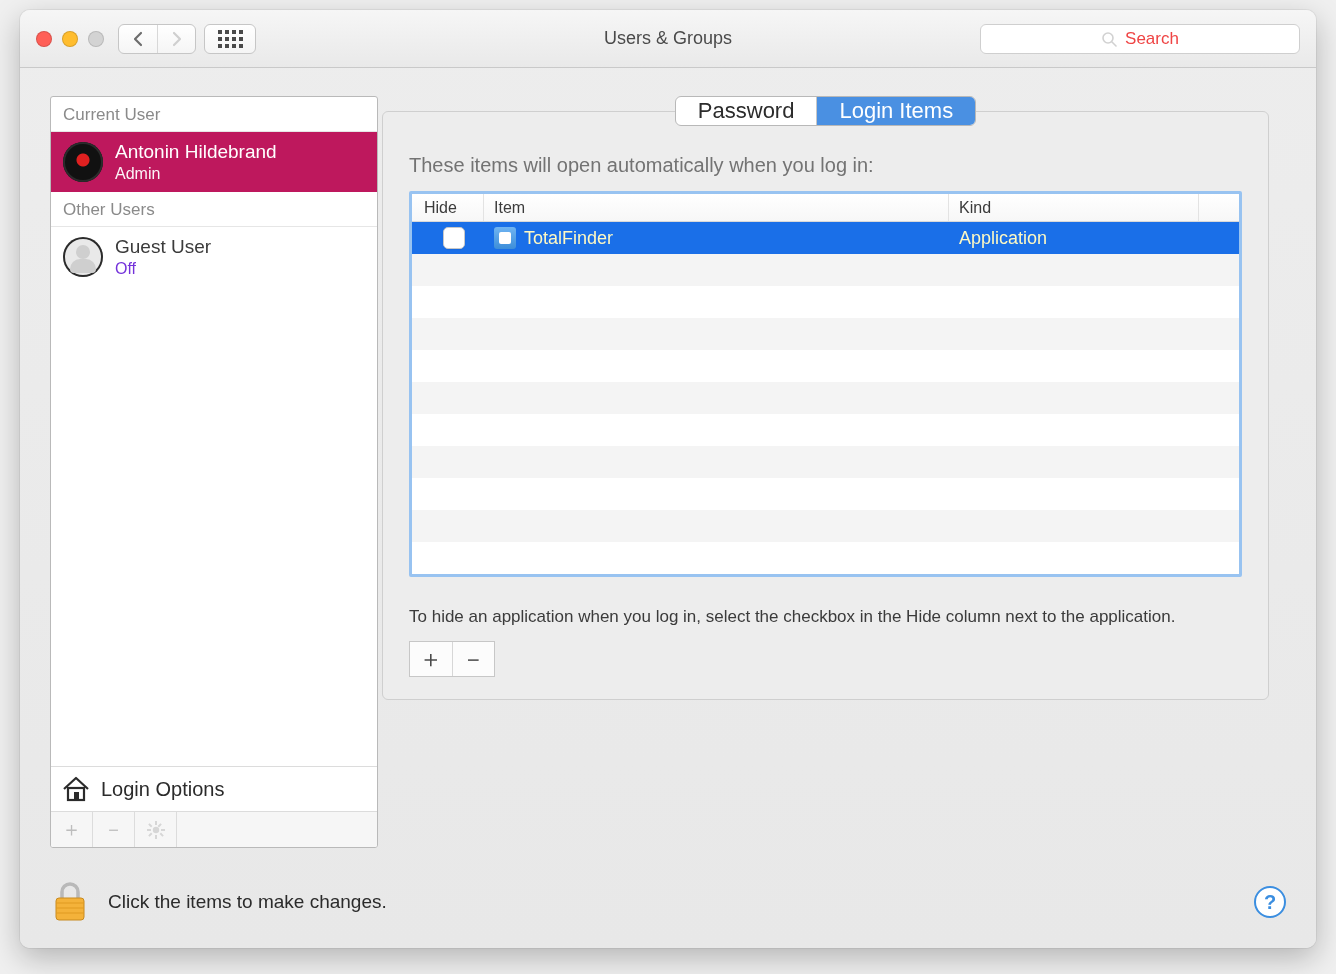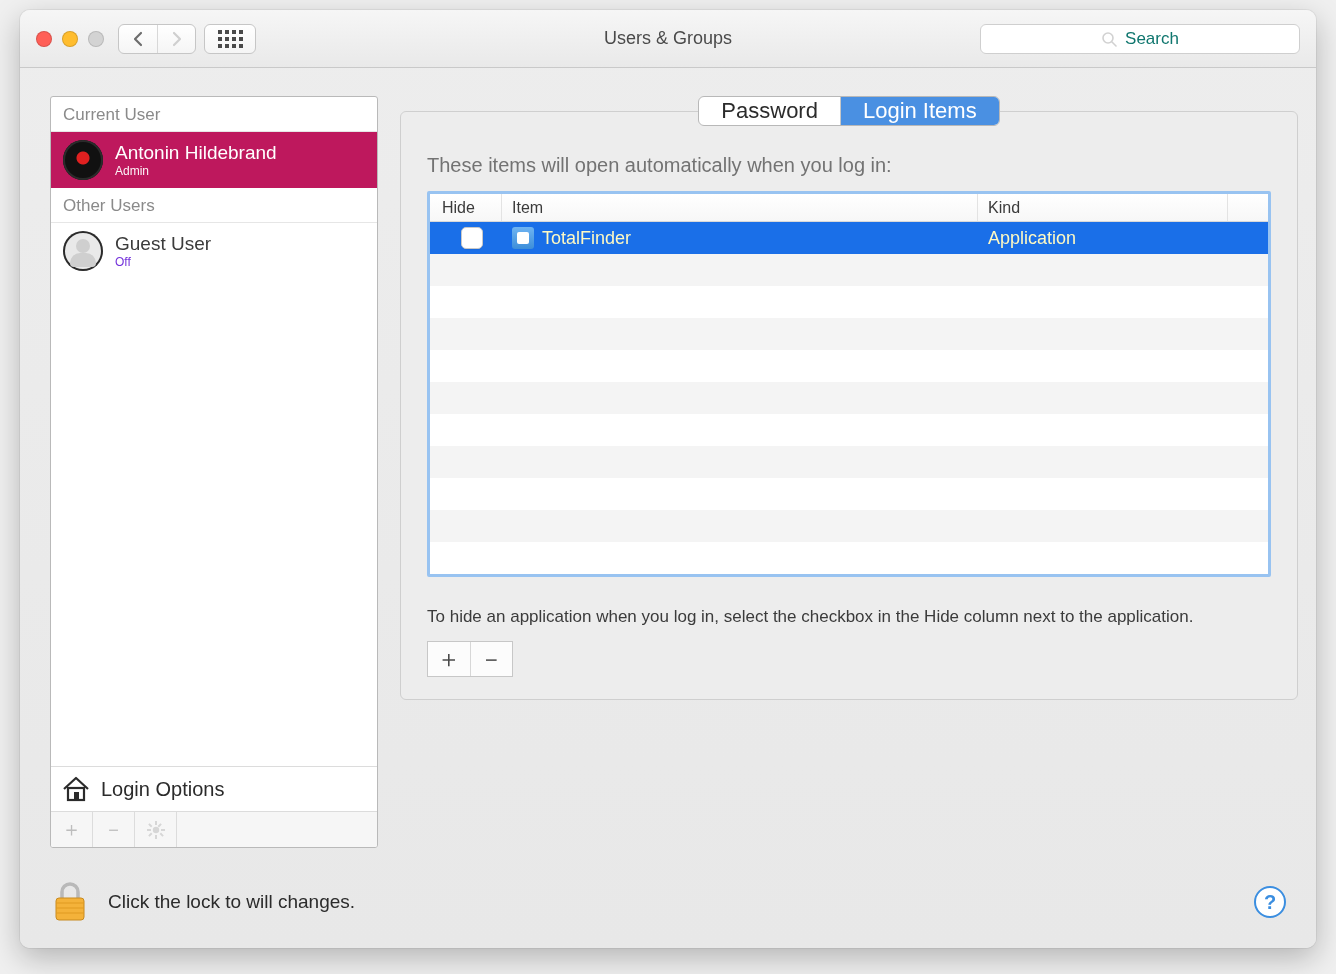--- a/index.html
+++ b/index.html
@@ -76,31 +76,31 @@
     margin-left: auto;
     width: 320px;
     height: 30px;
     background: #ffffff;
     border: 1px solid #cfcfcf;
     border-radius: 6px;
     display: flex;
     align-items: center;
     justify-content: center;
     gap: 8px;
-    color: #0f766e;
+    color: #ef4444;
     font-size: 17px;
   }
   .search-wrap svg { opacity: 0.45; }
 
   
   .body {
     flex: 1;
     display: flex;
-    padding: 28px 18px 18px 30px;
-    gap: 22px;
+    padding: 28px 47px 18px 30px;
+    gap: 4px;
     position: relative;
   }
 
   
   .sidebar {
     width: 328px;
     background: #ffffff;
     border: 1px solid #b9b9b9;
     border-radius: 3px;
     display: flex;
@@ -144,21 +144,21 @@
   .avatar.guest::after {
     content: "";
     position: absolute;
     bottom: 4px; left: 7px;
     width: 26px; height: 14px;
     background: #cfcfcf;
     border-radius: 10px 10px 4px 4px;
   }
   .user-texts { display: flex; flex-direction: column; line-height: 1.25; }
   .user-name { font-size: 19px; font-weight: 500; }
-  .user-role { font-size: 12px; opacity: 0.95; }
+  .user-role { font-size: 16px; opacity: 0.95; }
   .user-row:not(.selected) .user-name { color: #3b3b3b; }
   .user-row:not(.selected) .user-role { color: #6d28d9; }
 
   .sidebar-spacer { flex: 1; }
 
   .login-options {
     border-top: 1px solid #dcdcdc;
     padding: 8px 10px;
     display: flex;
     align-items: center;
@@ -457,16 +457,16 @@
   </div>
 
   <div class="footer">
     <svg class="lock-icon" viewBox="0 0 40 44">
       <path d="M12 18 V12 a8 8 0 0 1 16 0 V18" stroke="#b9b9b9" stroke-width="3.5" fill="none" stroke-linecap="round"></path>
       <rect x="6" y="18" width="28" height="22" rx="3" fill="#f4b23a" stroke="#c88a1f" stroke-width="1"></rect>
       <line x1="6" y1="23" x2="34" y2="23" stroke="#e09a20" stroke-width="1"></line>
       <line x1="6" y1="28" x2="34" y2="28" stroke="#e09a20" stroke-width="1"></line>
       <line x1="6" y1="33" x2="34" y2="33" stroke="#e09a20" stroke-width="1"></line>
     </svg>
-    <div class="footer-text">Click the lock to will changes.</div>
+    <div class="footer-text">Click the items to make changes.</div>
     <div class="help-btn">?</div>
   </div>
 </div>
 
 </body></html>

